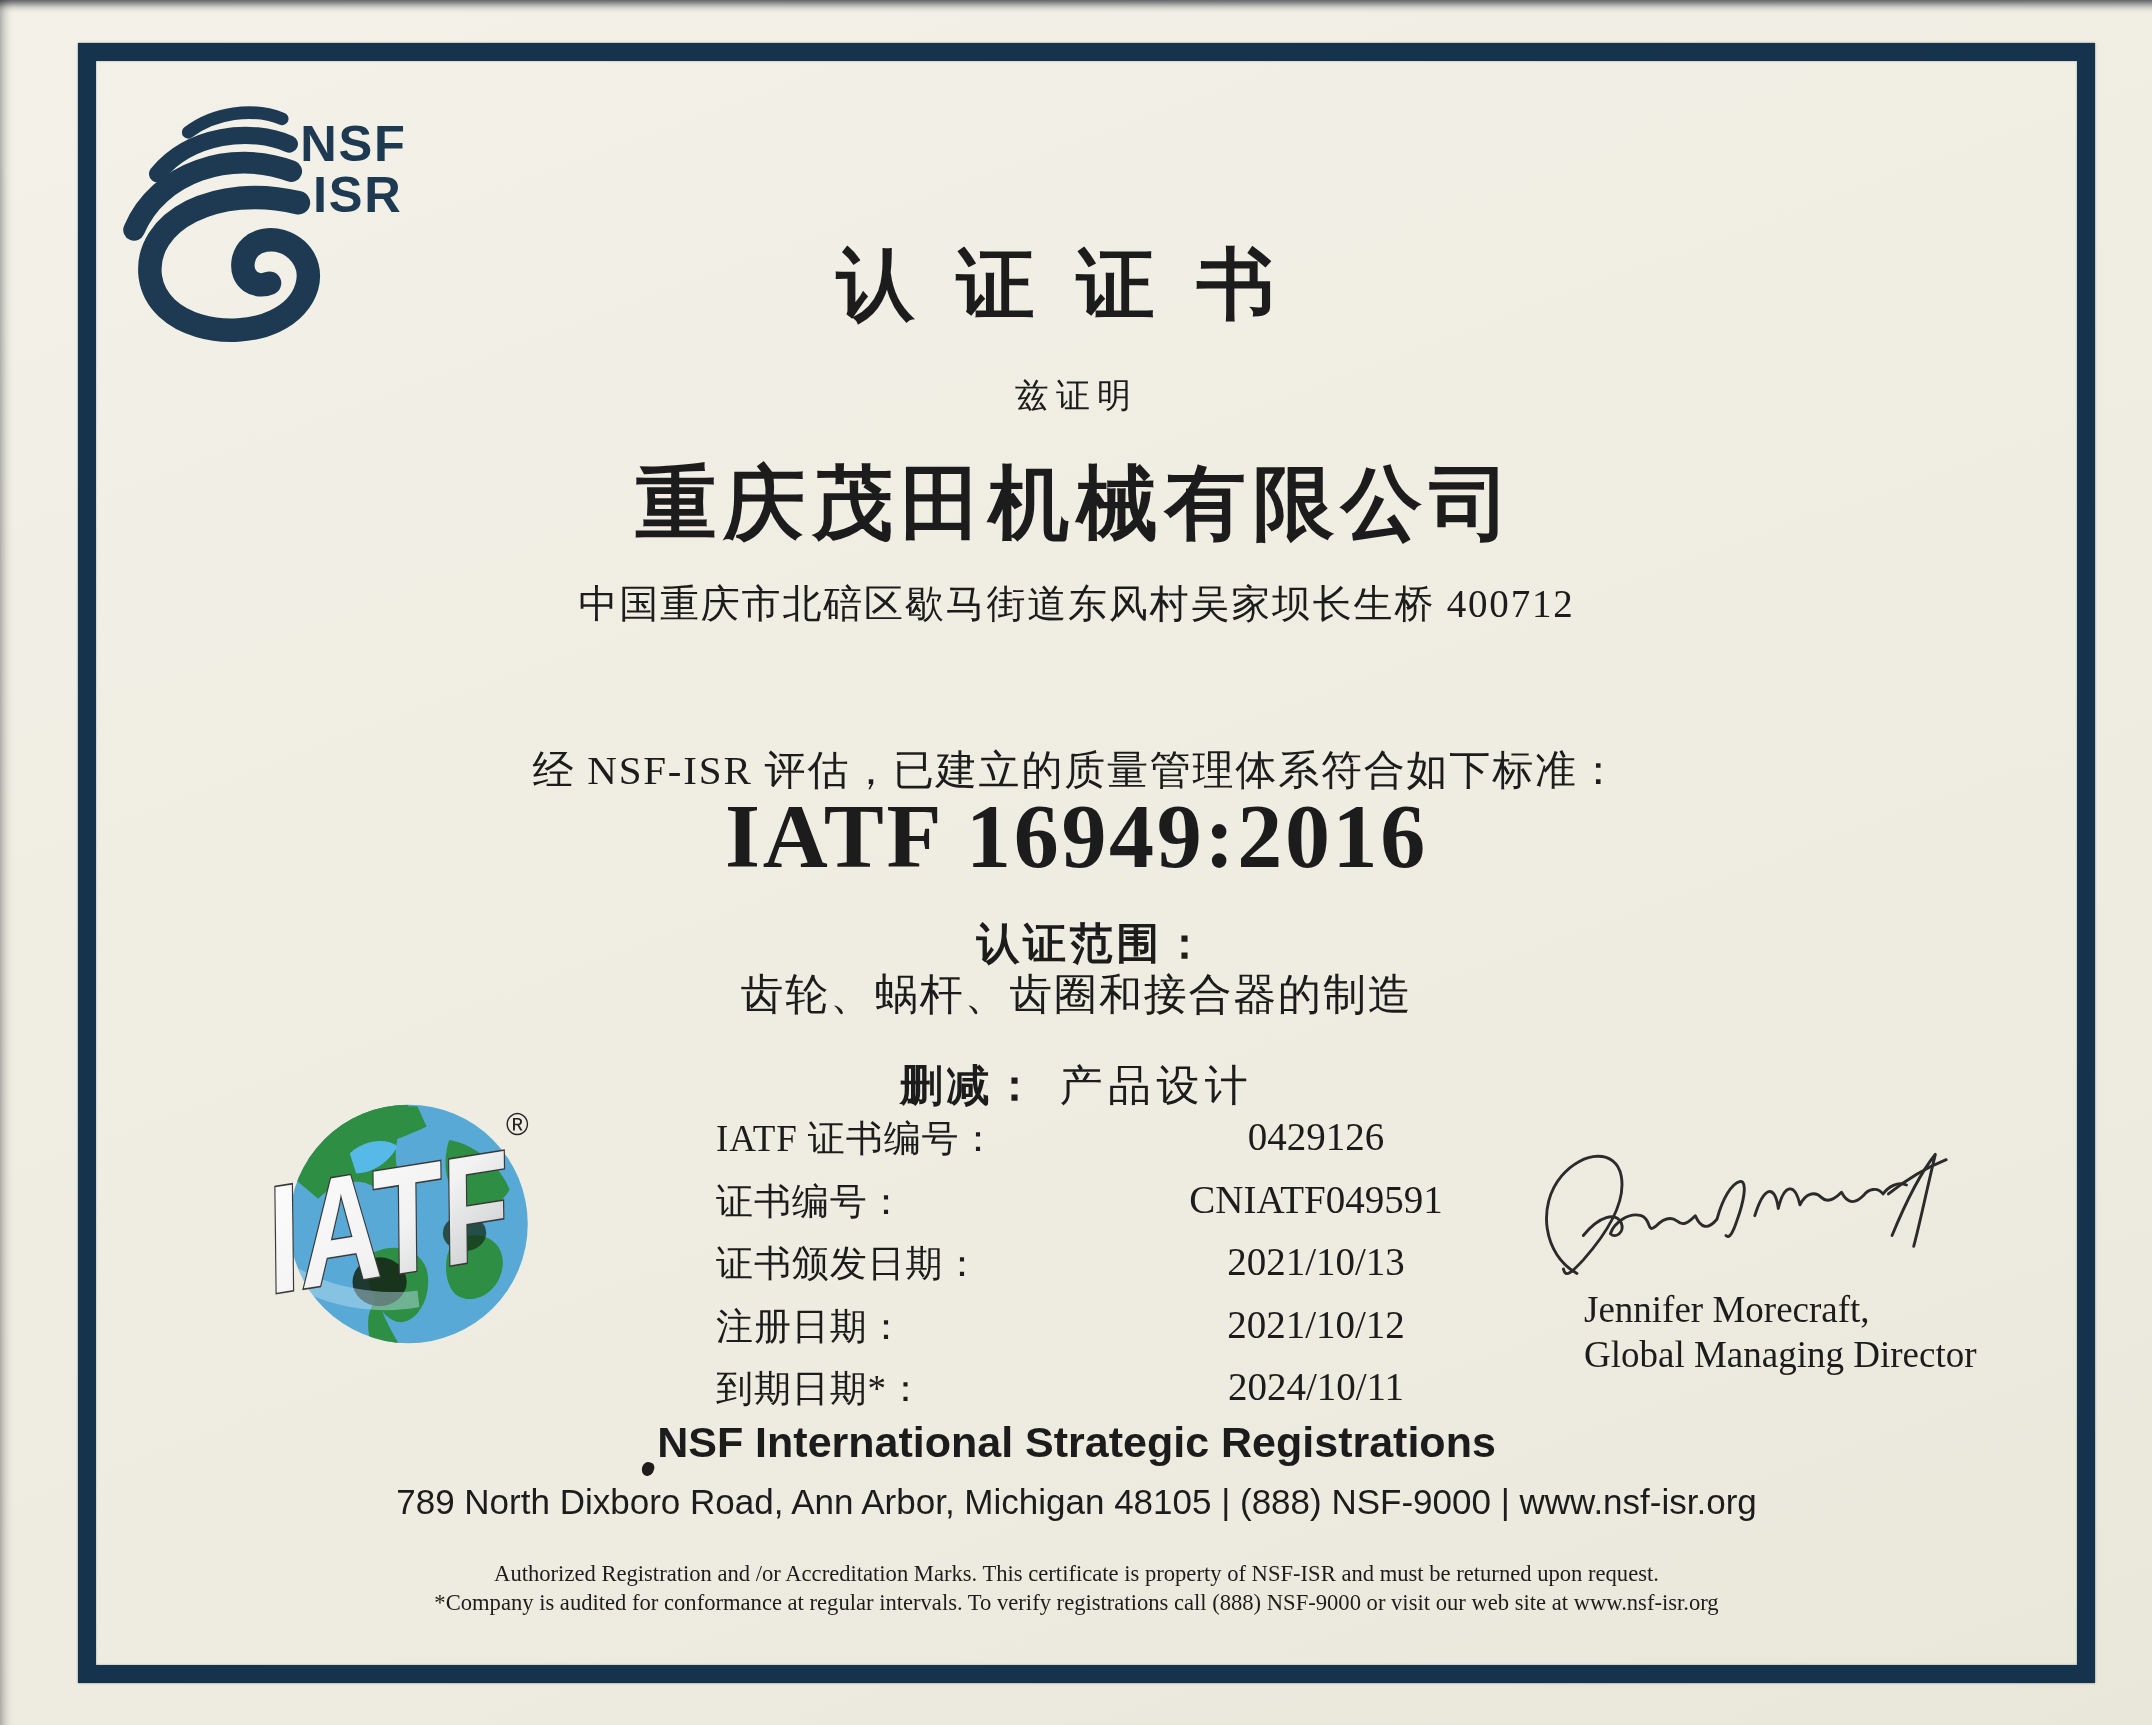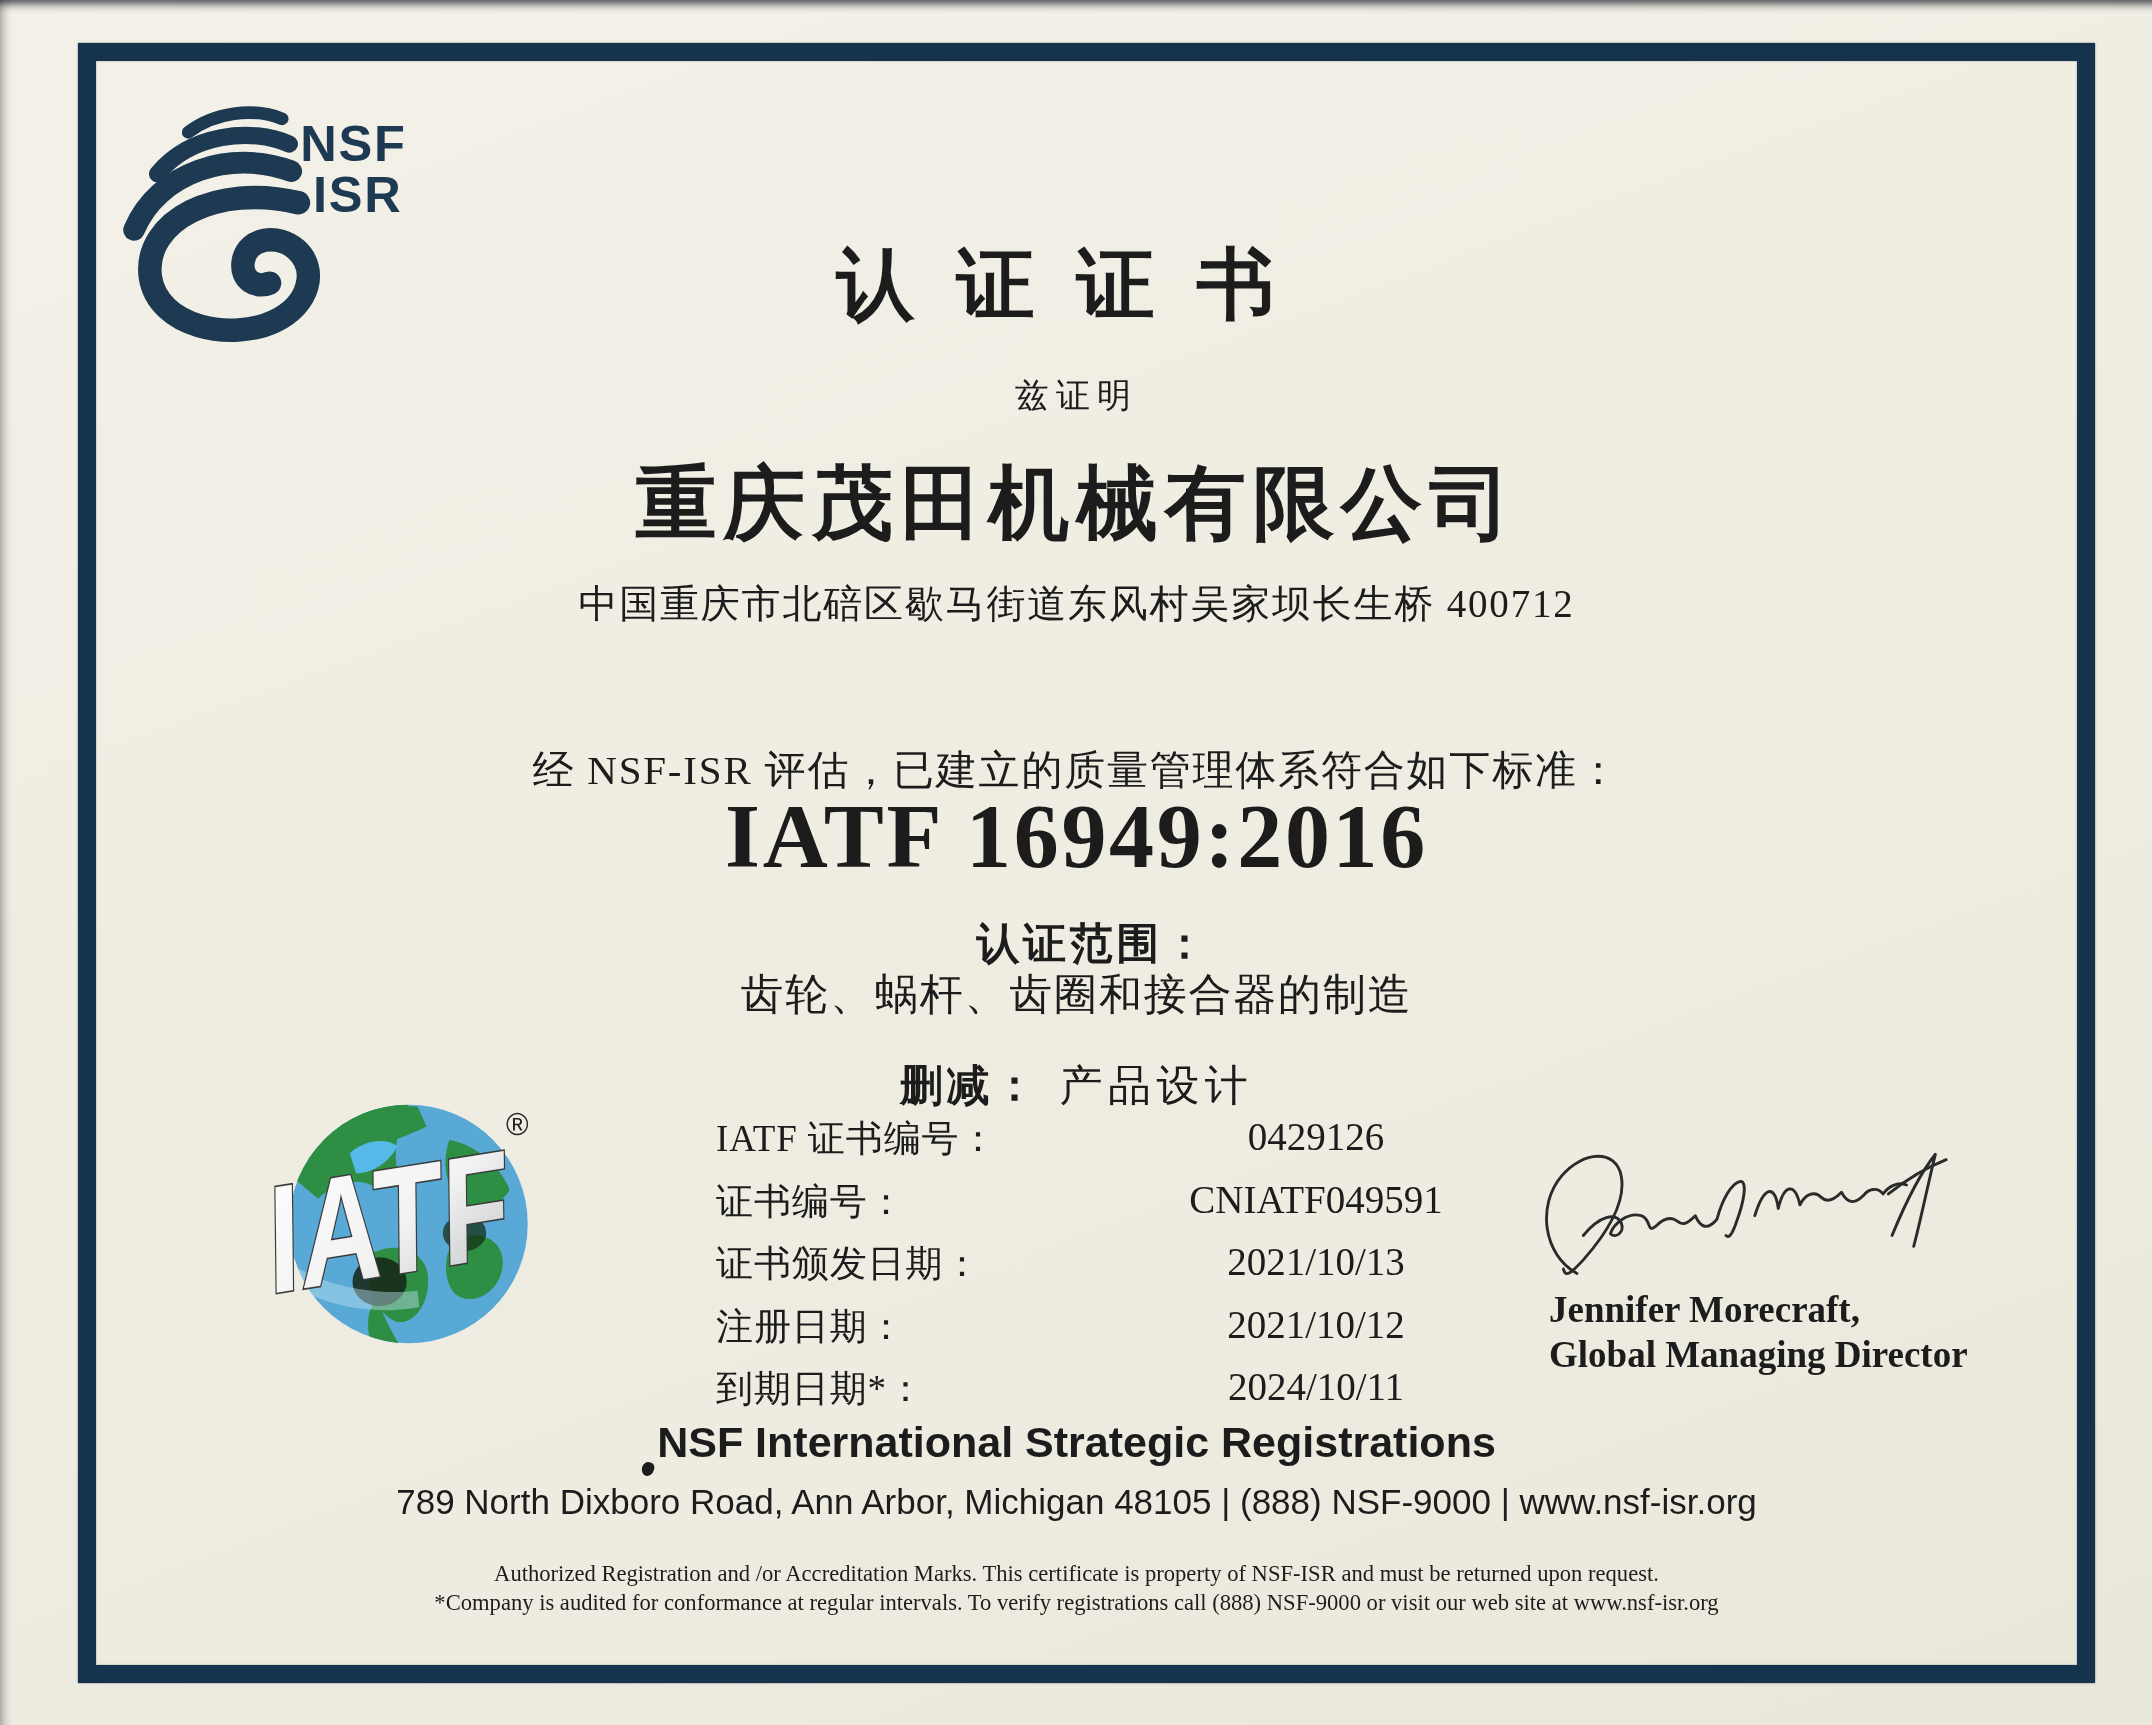--- a/index.html
+++ b/index.html
@@ -33,21 +33,21 @@
   .scope-text { top:966px; font-size:43px; letter-spacing:1.8px; }
   .exclusion { top:1057px; font-size:43px; }
   .exclusion .lbl { font-weight:bold; letter-spacing:3.6px; }
   .exclusion .val { margin-left:20px; letter-spacing:5.4px; }
 
   .details { position:absolute; left:0; top:0; }
   .drow { position:absolute; height:54px; }
   .dlabel { position:absolute; left:716px; font-size:37px; letter-spacing:0.9px; white-space:nowrap; }
   .dvalue { position:absolute; left:1135px; width:362px; text-align:center; font-size:39px; white-space:nowrap; }
 
-  .sig-name { position:absolute; left:1549px; font-size:37px; white-space:nowrap;font-weight:bold; }
+  .sig-name { position:absolute; left:1584px; font-size:37px; white-space:nowrap; }
 
   .footer-org { top:1418px; font-size:43px; font-weight:bold; font-family:"Liberation Sans", sans-serif; letter-spacing:0; }
   .footer-addr { top:1482px; font-size:35px; font-family:Liberation Sans, sans-serif; }
   .fine1 { top:1561px; font-size:22.6px; }
   .fine2 { top:1590px; font-size:22.6px; }
 
   .dot { position:absolute; left:642px; top:1462px; width:11.8px; height:13.6px; background:#1d1d1d; border-radius:50% 40% 55% 50%; transform:rotate(15deg); }
 
   svg text { font-family:"Liberation Sans", sans-serif; }
 </style>

